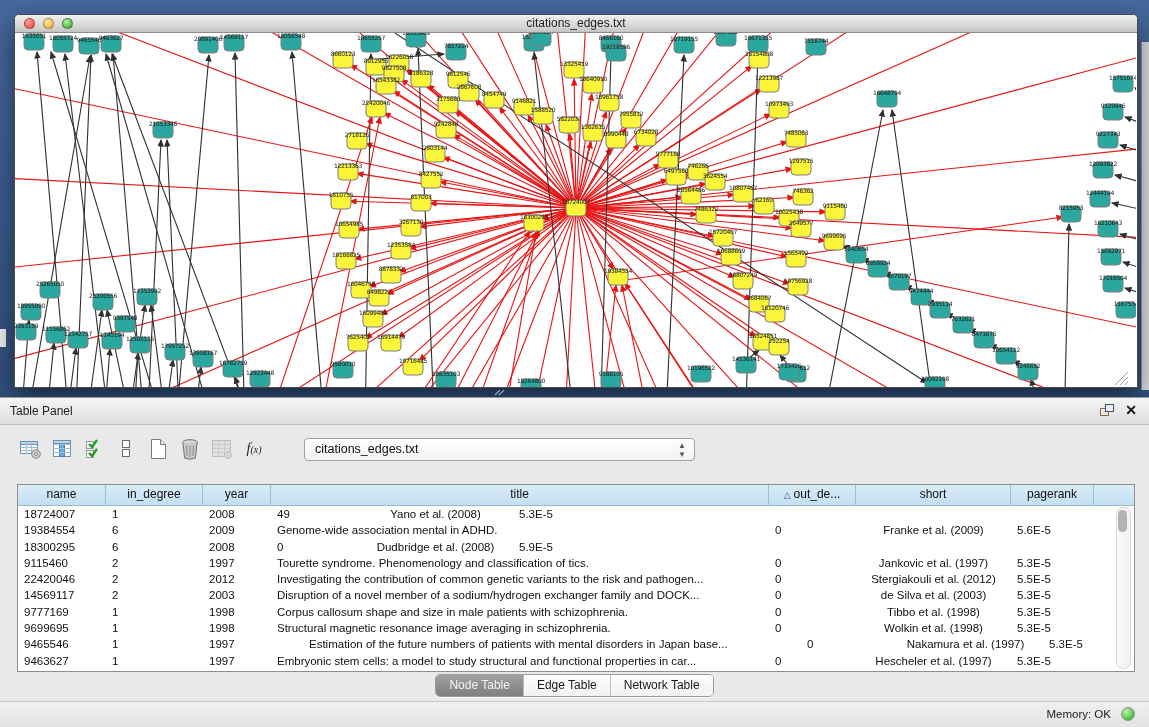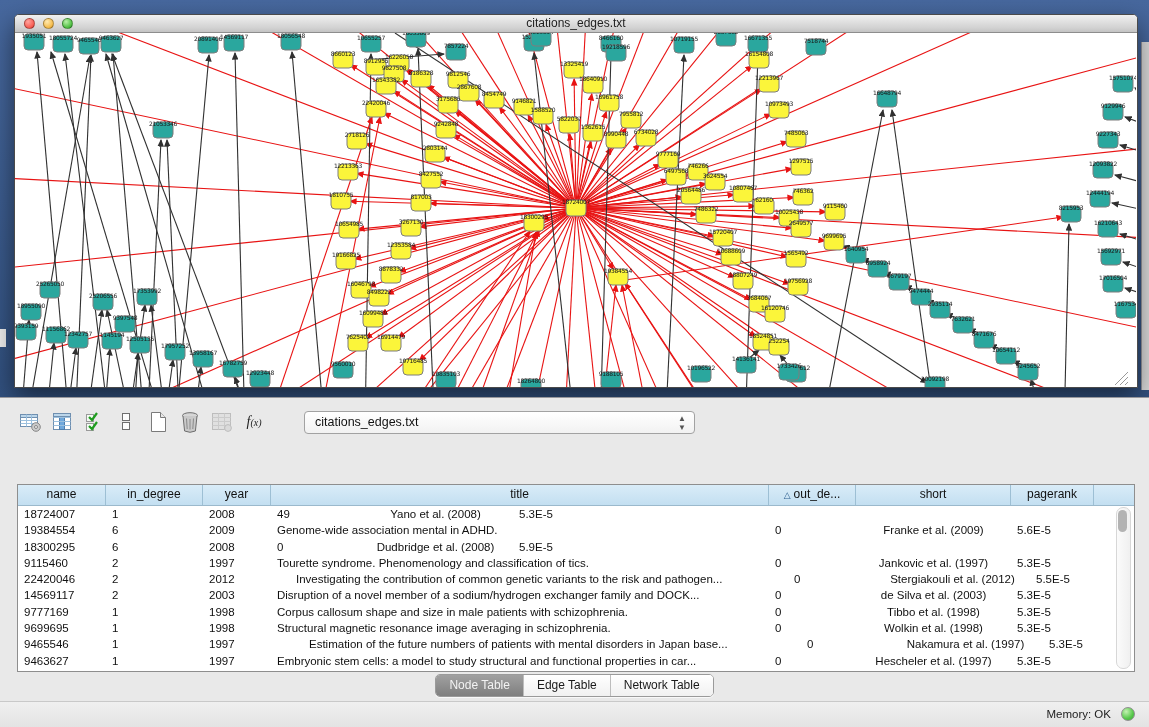--- a/index.html
+++ b/index.html
@@ -779,20 +779,33 @@
       </g>
       <g>
         <rect x="584" y="62" width="20" height="16" rx="4" fill="#FBF53A" stroke="#7d7d7d"></rect>
         <text x="594" y="66" text-anchor="middle" class="nlabel">16961758</text>
       </g>
       <path d="M1100,352 l13,-13 M1105,352 l8,-8 M1110,352 l3,-3" stroke="#9a9a9a" fill="none"></path>
     </svg>
 </div>
 
 <div class="panel">
+  <div class="panel-titlebar">
+    <svg class="splitter-grip" width="12" height="6">
+      <path d="M1 5 L6 0 M5 5 L10 0" stroke="#b9c4d4" stroke-width="1.2" fill="none"></path>
+    </svg>
+    <div class="panel-title">Table Panel</div>
+    <div class="panel-tb-icons">
+      <svg width="17" height="16">
+        <rect x="2.5" y="6.5" width="8" height="7" fill="none" stroke="#8a7040"></rect>
+        <rect x="7.5" y="2.5" width="8" height="7" fill="#eef2f7" stroke="#3c506b"></rect>
+      </svg>
+      <span class="close-x">✕</span>
+    </div>
+  </div>
 
   <div class="toolbar">
     <span class="tool-btn">
       <svg width="25" height="24">
         <rect x="2.5" y="4.5" width="17" height="12" fill="#fff" stroke="#6f8fb0"></rect>
         <rect x="2.5" y="4.5" width="17" height="3" fill="#bcd6ea" stroke="#6f8fb0"></rect>
         <path d="M2.5 10.5h17M2.5 13.5h17M8.5 4.5v12M13.5 4.5v12" stroke="#9cc0de" fill="none"></path>
         <circle cx="18" cy="17" r="4.3" fill="#cccccc" stroke="#878787"></circle>
         <circle cx="18" cy="17" r="1.5" fill="#f2f2f2" stroke="#878787"></circle>
       </svg>
@@ -894,21 +907,21 @@
           <div class="td" style="width: 68px;">1997</div>
           <div class="td" style="width: 498px;">Tourette syndrome. Phenomenology and classification of tics.</div>
           <div class="td" style="width: 87px;">0</div>
           <div class="td center" style="width: 155px;">Jankovic et al. (1997)</div>
           <div class="td" style="width: 83px;">5.3E-5</div>
         </div>
         <div class="tr">
           <div class="td" style="width: 88px;">22420046</div>
           <div class="td" style="width: 97px;">2</div>
           <div class="td" style="width: 68px;">2012</div>
-          <div class="td" style="width: 498px; margin-left: 19px;">Investigating the contribution of common genetic variants to the risk and pathogen...</div>
+          <div class="td" style="width: 498px;">Investigating the contribution of common genetic variants to the risk and pathogen...</div>
           <div class="td" style="width: 87px;">0</div>
           <div class="td center" style="width: 155px;">Stergiakouli et al. (2012)</div>
           <div class="td" style="width: 83px;">5.5E-5</div>
         </div>
         <div class="tr">
           <div class="td" style="width: 88px;">14569117</div>
           <div class="td" style="width: 97px;">2</div>
           <div class="td" style="width: 68px;">2003</div>
           <div class="td" style="width: 498px;">Disruption of a novel member of a sodium/hydrogen exchanger family and DOCK...</div>
           <div class="td" style="width: 87px;">0</div>

